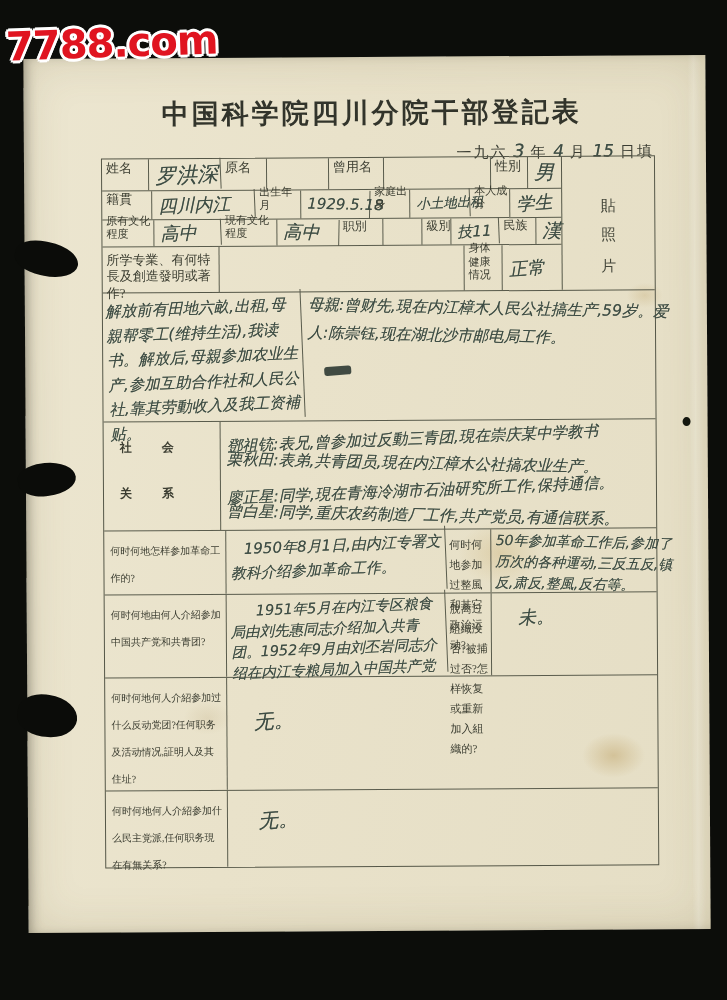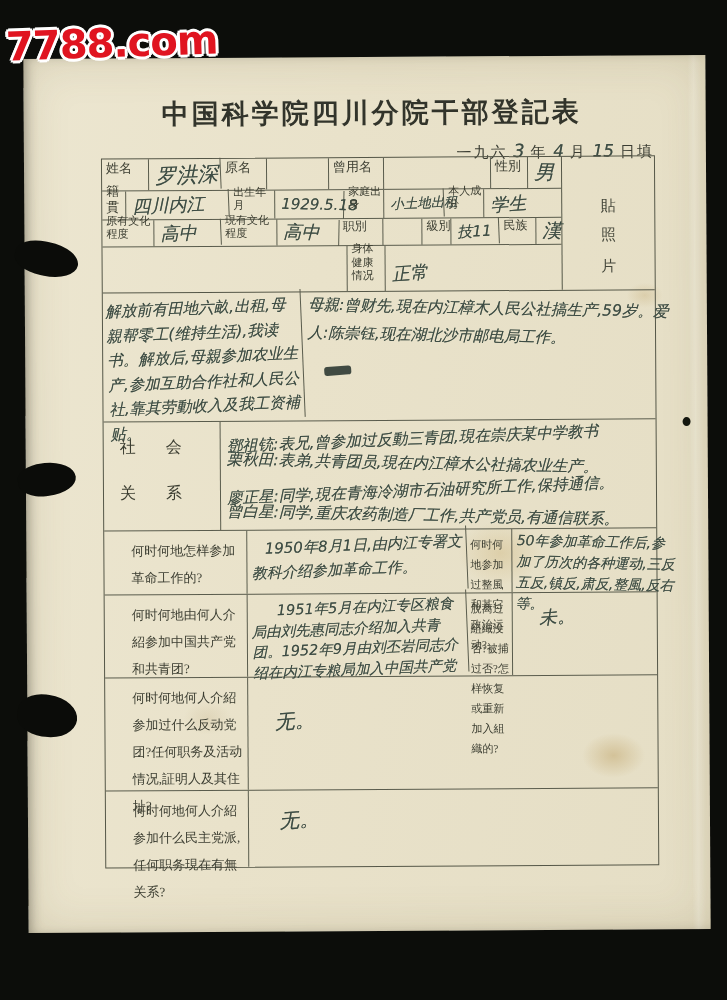--- a/index.html
+++ b/index.html
@@ -68,25 +68,25 @@
   }
   .lbl.small{font-size:11px;line-height:1.2;}
   .lbl.tiny{font-size:11px;line-height:1.25;}
   .lbl.nw{white-space:nowrap;}
   .lbl.topal{align-items:flex-start;padding-top:5px;}
   .lbl-econ{
     font-size:14px;letter-spacing:7px;line-height:58px;
     padding-left:8px;align-items:center;
   }
   .lbl-social{
-    font-size:16px;letter-spacing:30px;line-height:46px;
-    padding-left:16px;align-items:center;
+    font-size:12px;letter-spacing:30px;line-height:46px;
+    padding-left:16px;align-items:center;font-weight:bold;
   }
   .lbl-members{font-size:13px;line-height:26px;align-items:flex-start;padding:8px 2px 0 6px;}
-  .lbl-q{font-size:13px;line-height:27px;align-items:flex-start;padding:6px 3px 0 6px;margin-left:21px;}
+  .lbl-q{font-size:10px;line-height:27px;align-items:flex-start;padding:6px 3px 0 6px;}
   .lbl-sideq{font-size:11px;line-height:20px;align-items:flex-start;padding:5px 1px 0 3px;}
 
   .hw{
     font-family:"DejaVu Sans", sans-serif;font-style:italic;
     color:#3d4c44;text-shadow:0 0 0.6px rgba(38,58,48,0.55);
   }
   .hwc{display:flex;align-items:center;padding-left:6px;}
   .t1{transform:rotate(-2deg);} .t2{transform:rotate(1.5deg);} .t3{transform:rotate(-4deg);}
   .hwblock{display:block;padding:3px 0 0 4px;line-height:24.5px;font-size:15.5px;}
 </style>
@@ -124,21 +124,21 @@
           <div class="c hw hwc t1" style="width:72px;font-size:21px">罗洪深</div>
           <div class="c lbl" style="width:46px">原名</div>
           <div class="c" style="width:62px"></div>
           <div class="c lbl" style="width:55px">曾用名</div>
           <div class="c" style="width:107px"></div>
           <div class="c lbl" style="width:37px">性別</div>
           <div class="c fx hw hwc t2" style="font-size:20px">男</div>
         </div>
 
         <div class="r" style="height:29px">
-          <div class="c lbl" style="width:24px">籍貫</div>
+          <div class="c lbl" style="width:50px">籍貫</div>
           <div class="c hw hwc t1" style="width:103px;font-size:18px">四川内江</div>
           <div class="c lbl small" style="width:46px">出生年月</div>
           <div class="c hw hwc t2" style="width:69px;font-size:15px">1929.5.18</div>
           <div class="c lbl small" style="width:40px">家庭出身</div>
           <div class="c hw hwc t1" style="width:60px;font-size:13.5px;white-space:nowrap">小土地出租</div>
           <div class="c lbl small" style="width:40px">本人成分</div>
           <div class="c fx hw hwc t3" style="font-size:18px">学生</div>
         </div>
 
         <div class="r" style="height:27px">
@@ -148,20 +148,21 @@
           <div class="c hw hwc t2" style="width:62px;font-size:18px">高中</div>
           <div class="c lbl nw" style="width:45px;font-size:12px">职別</div>
           <div class="c" style="width:39px"></div>
           <div class="c lbl nw" style="width:29px;font-size:12px">級別</div>
           <div class="c hw hwc t1" style="width:48px;font-size:15px">技11</div>
           <div class="c lbl nw" style="width:37px;font-size:12px">民族</div>
           <div class="c fx hw hwc t2" style="font-size:19px">漢</div>
         </div>
 
         <div class="r" style="height:45px">
+          <div class="c lbl topal" style="width:117px">所学专業、有何特長及創造發明或著作?</div>
           <div class="c" style="width:245px"></div>
           <div class="c lbl tiny" style="width:38px">身体健康情况</div>
           <div class="c fx hw hwc t3" style="font-size:18px">正常</div>
         </div>
 
       </div>
       <div class="photo">
         <span>貼照片</span>
       </div>
     </div>

